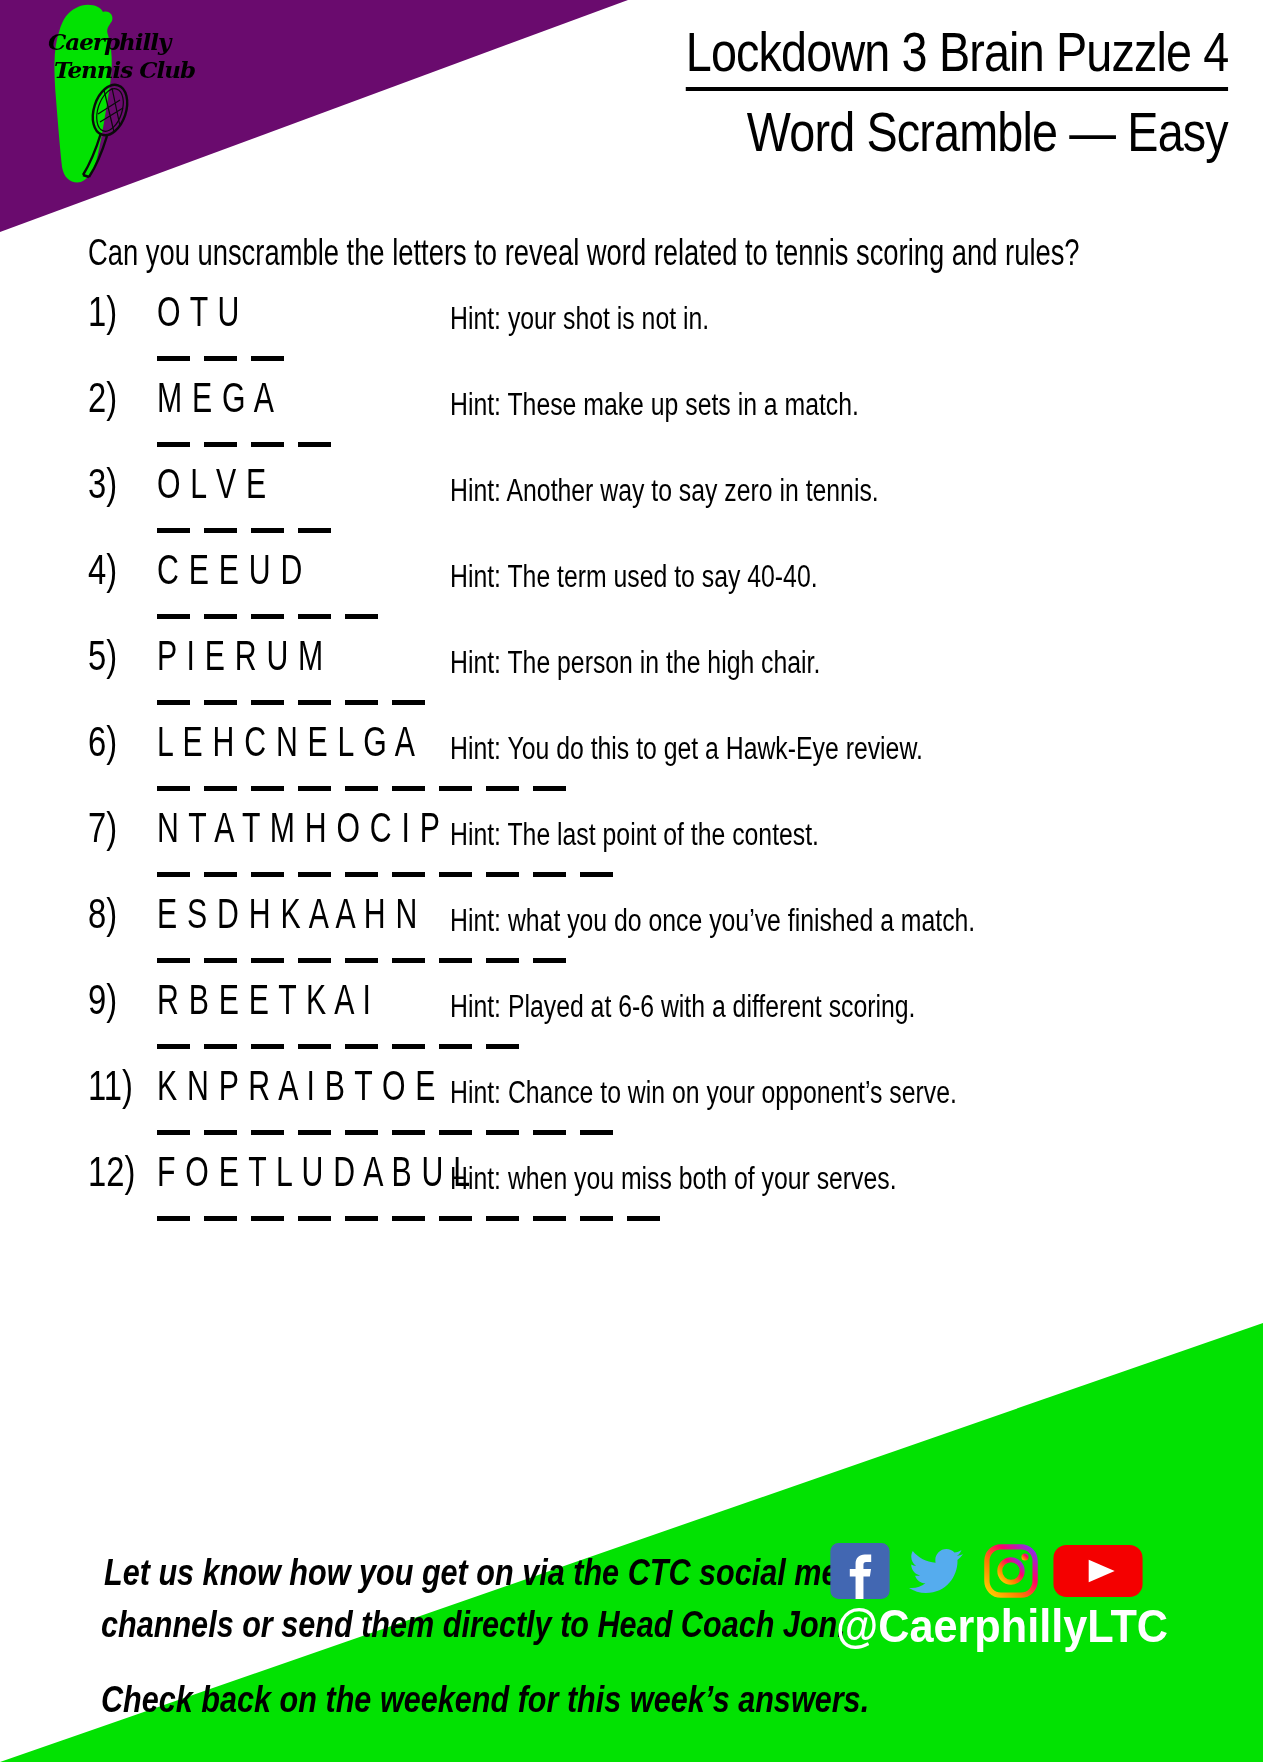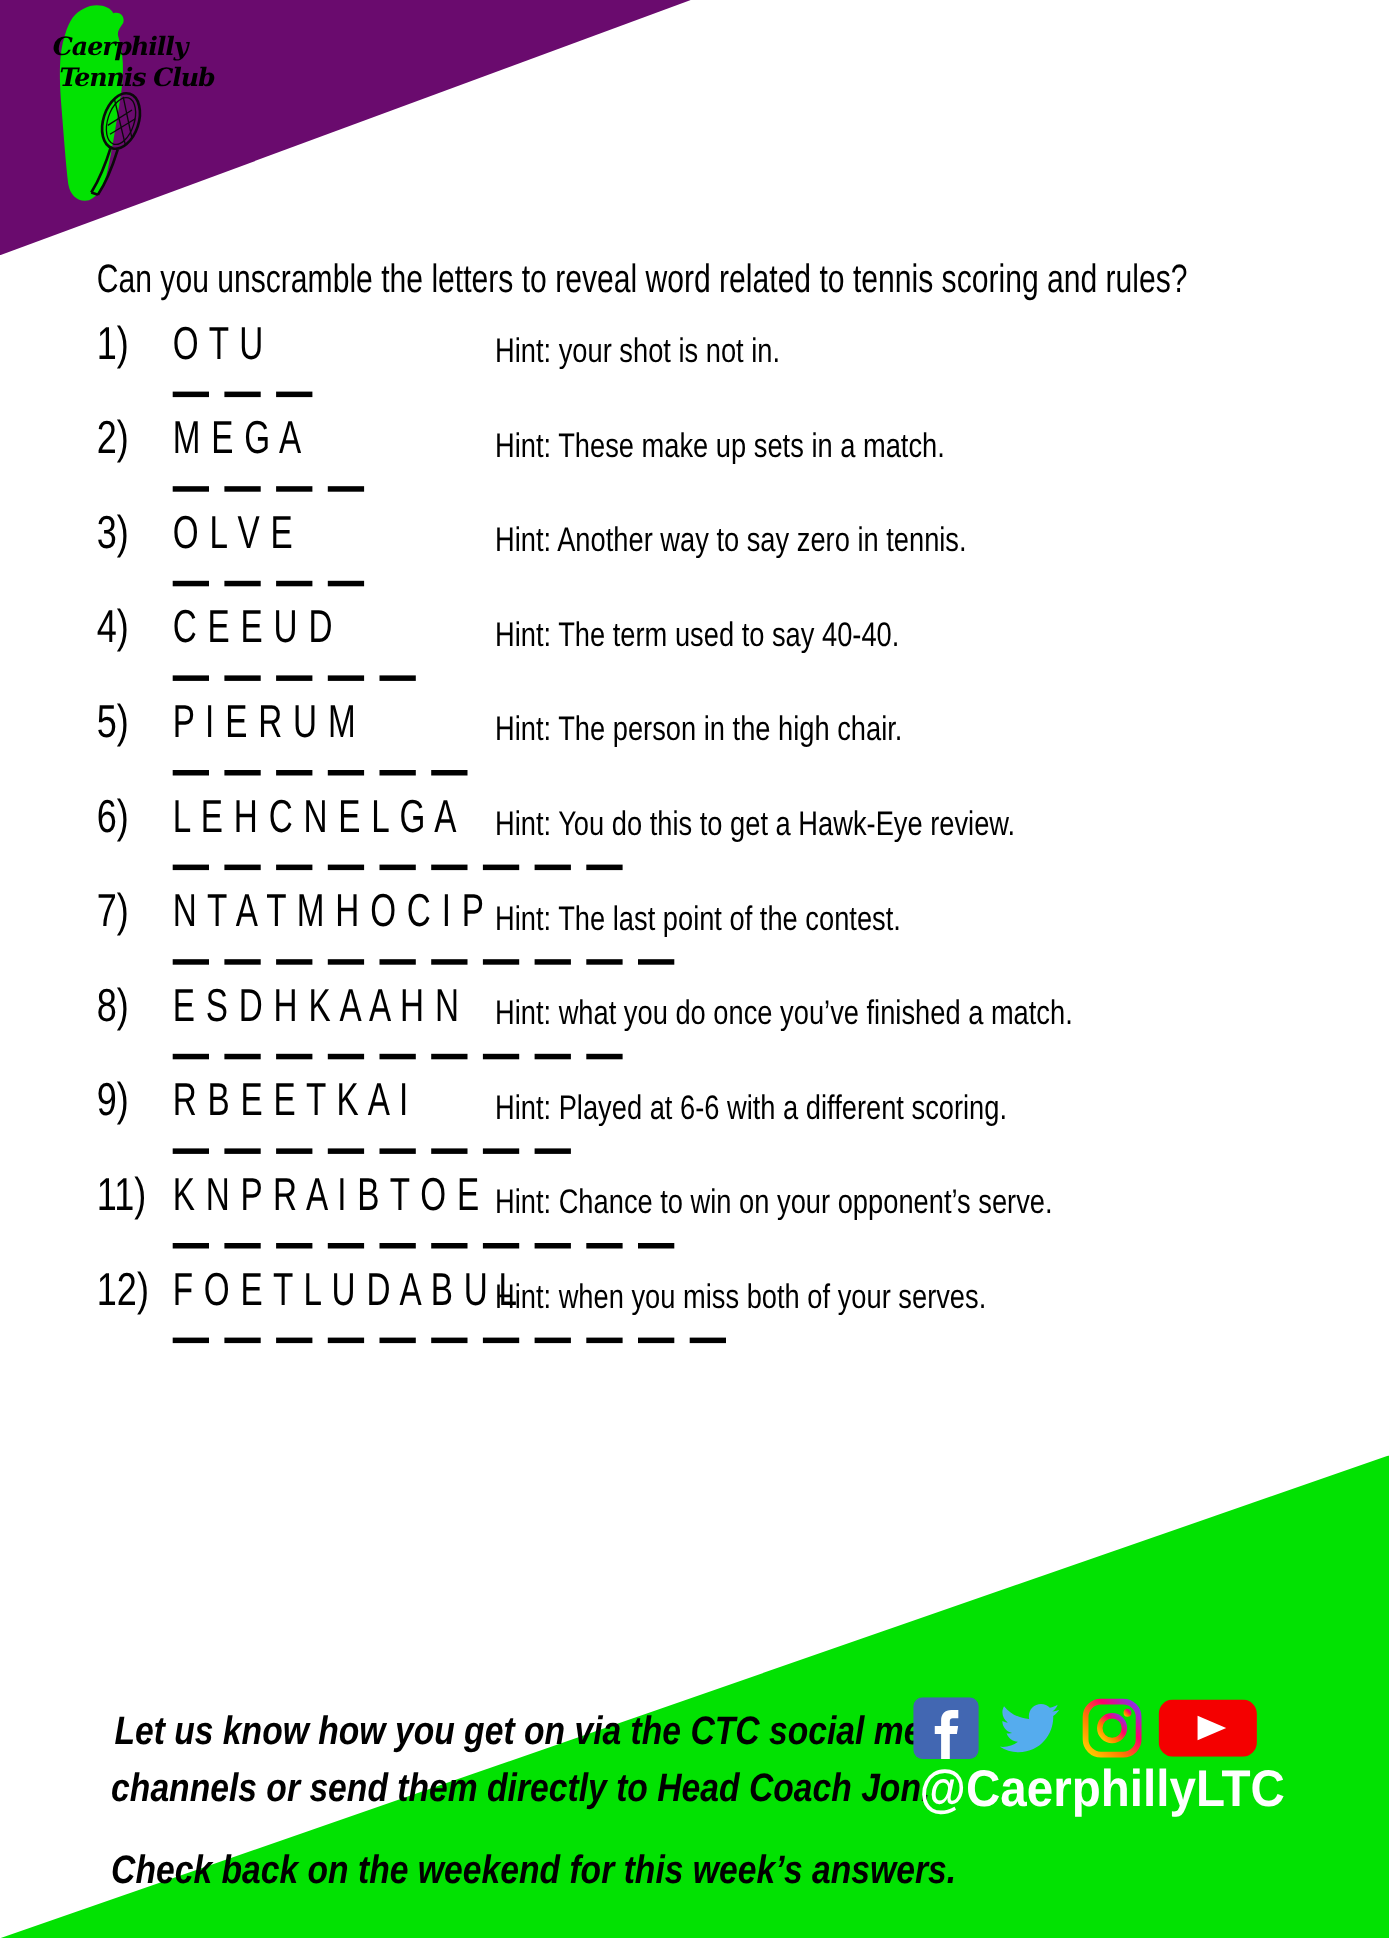--- a/index.html
+++ b/index.html
@@ -82,20 +82,24 @@
         <ellipse cx="64" cy="106" rx="16" ry="26" transform="rotate(18 64 106)"></ellipse>
         <ellipse cx="64" cy="106" rx="12" ry="22" transform="rotate(18 64 106)" stroke-width="1.2"></ellipse>
         <path d="M52,110 L74,96 M54,118 L77,104 M58,86 L68,128 M66,84 L74,122" stroke-width="1.2"></path>
         <path d="M55,129 C51,142 45,158 37,171"></path>
         <path d="M61,132 C57,145 51,161 43,173"></path>
         <path d="M37,171 L43,173"></path>
       </g>
     </svg>
   </div>
 
+  <div class="titles">
+    <div><span class="title-line">Lockdown 3 Brain Puzzle 4</span></div>
+    <div><span class="subtitle-line">Word Scramble — Easy</span></div>
+  </div>
 
   <div class="intro">Can you unscramble the letters to reveal word related to tennis scoring and rules?</div>
 
   <ol class="puzzles">
     <li class="row">
       <span class="num">1)</span>
       <span class="letters">O T U</span>
       <span class="hint">Hint: your shot is not in.</span>
       <span class="dashes">
           <span class="dash"></span>

